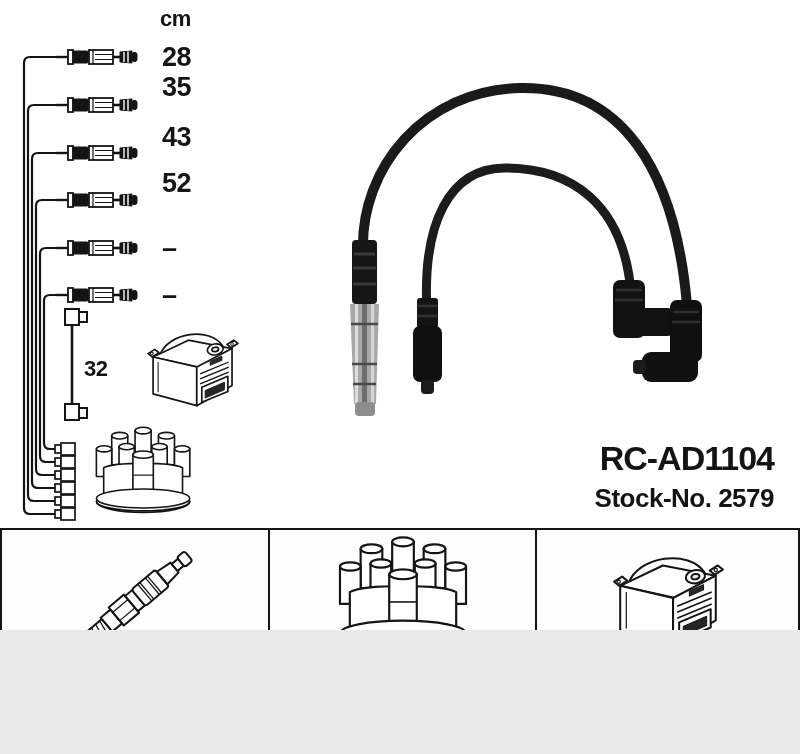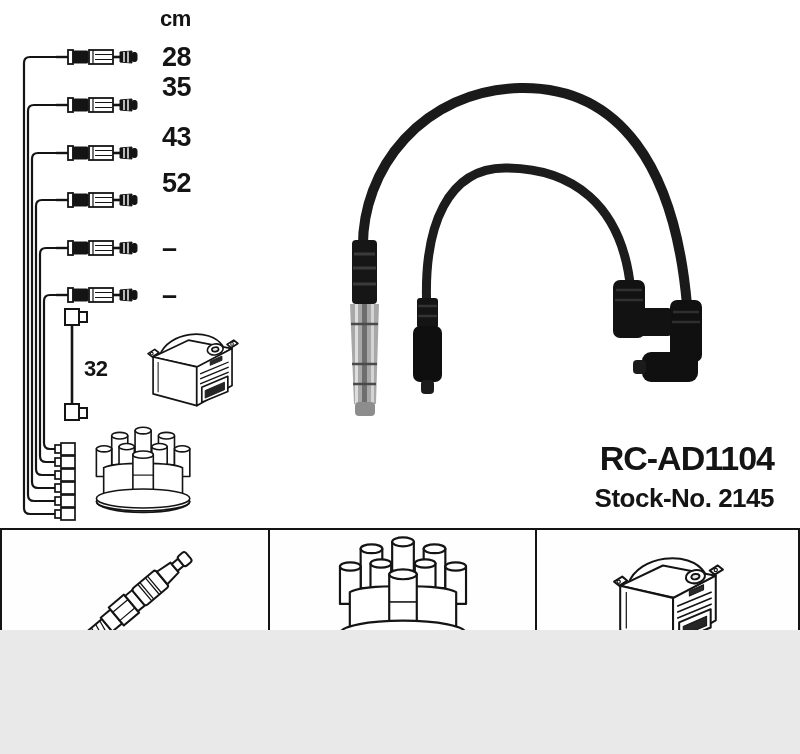--- a/index.html
+++ b/index.html
@@ -227,21 +227,21 @@
 
     <g>
       <rect x="340" y="228" width="32" height="62" rx="7" fill="#101010"></rect>
       <path d="M343,240 H369 M342,250 H370" stroke="#2e2e2e" stroke-width="2.5"></path>
       <rect x="312" y="280" width="56" height="30" rx="9" fill="#101010"></rect>
       <rect x="303" y="288" width="13" height="14" rx="4" fill="#1b1b1b"></rect>
     </g>
   </svg>
 
   <div class="abs product-block lbl product-code">RC-AD1104</div>
-  <div class="abs product-block lbl product-stock">Stock-No. 2145</div>
+  <div class="abs product-block lbl product-stock">Stock-No. 2579</div>
 
   <div id="legend-grid">
     <div class="vdiv" style="left:266px"></div>
     <div class="vdiv" style="left:533px"></div>
     <div class="hdiv"></div>
 
     <div class="cell" style="left:0;top:0;width:266px;height:136px">
       <svg width="150" height="136" viewBox="0 0 150 150">
         <g transform="translate(75,78) rotate(-40) translate(-79,-23)">
           <use href="#plug"></use>

